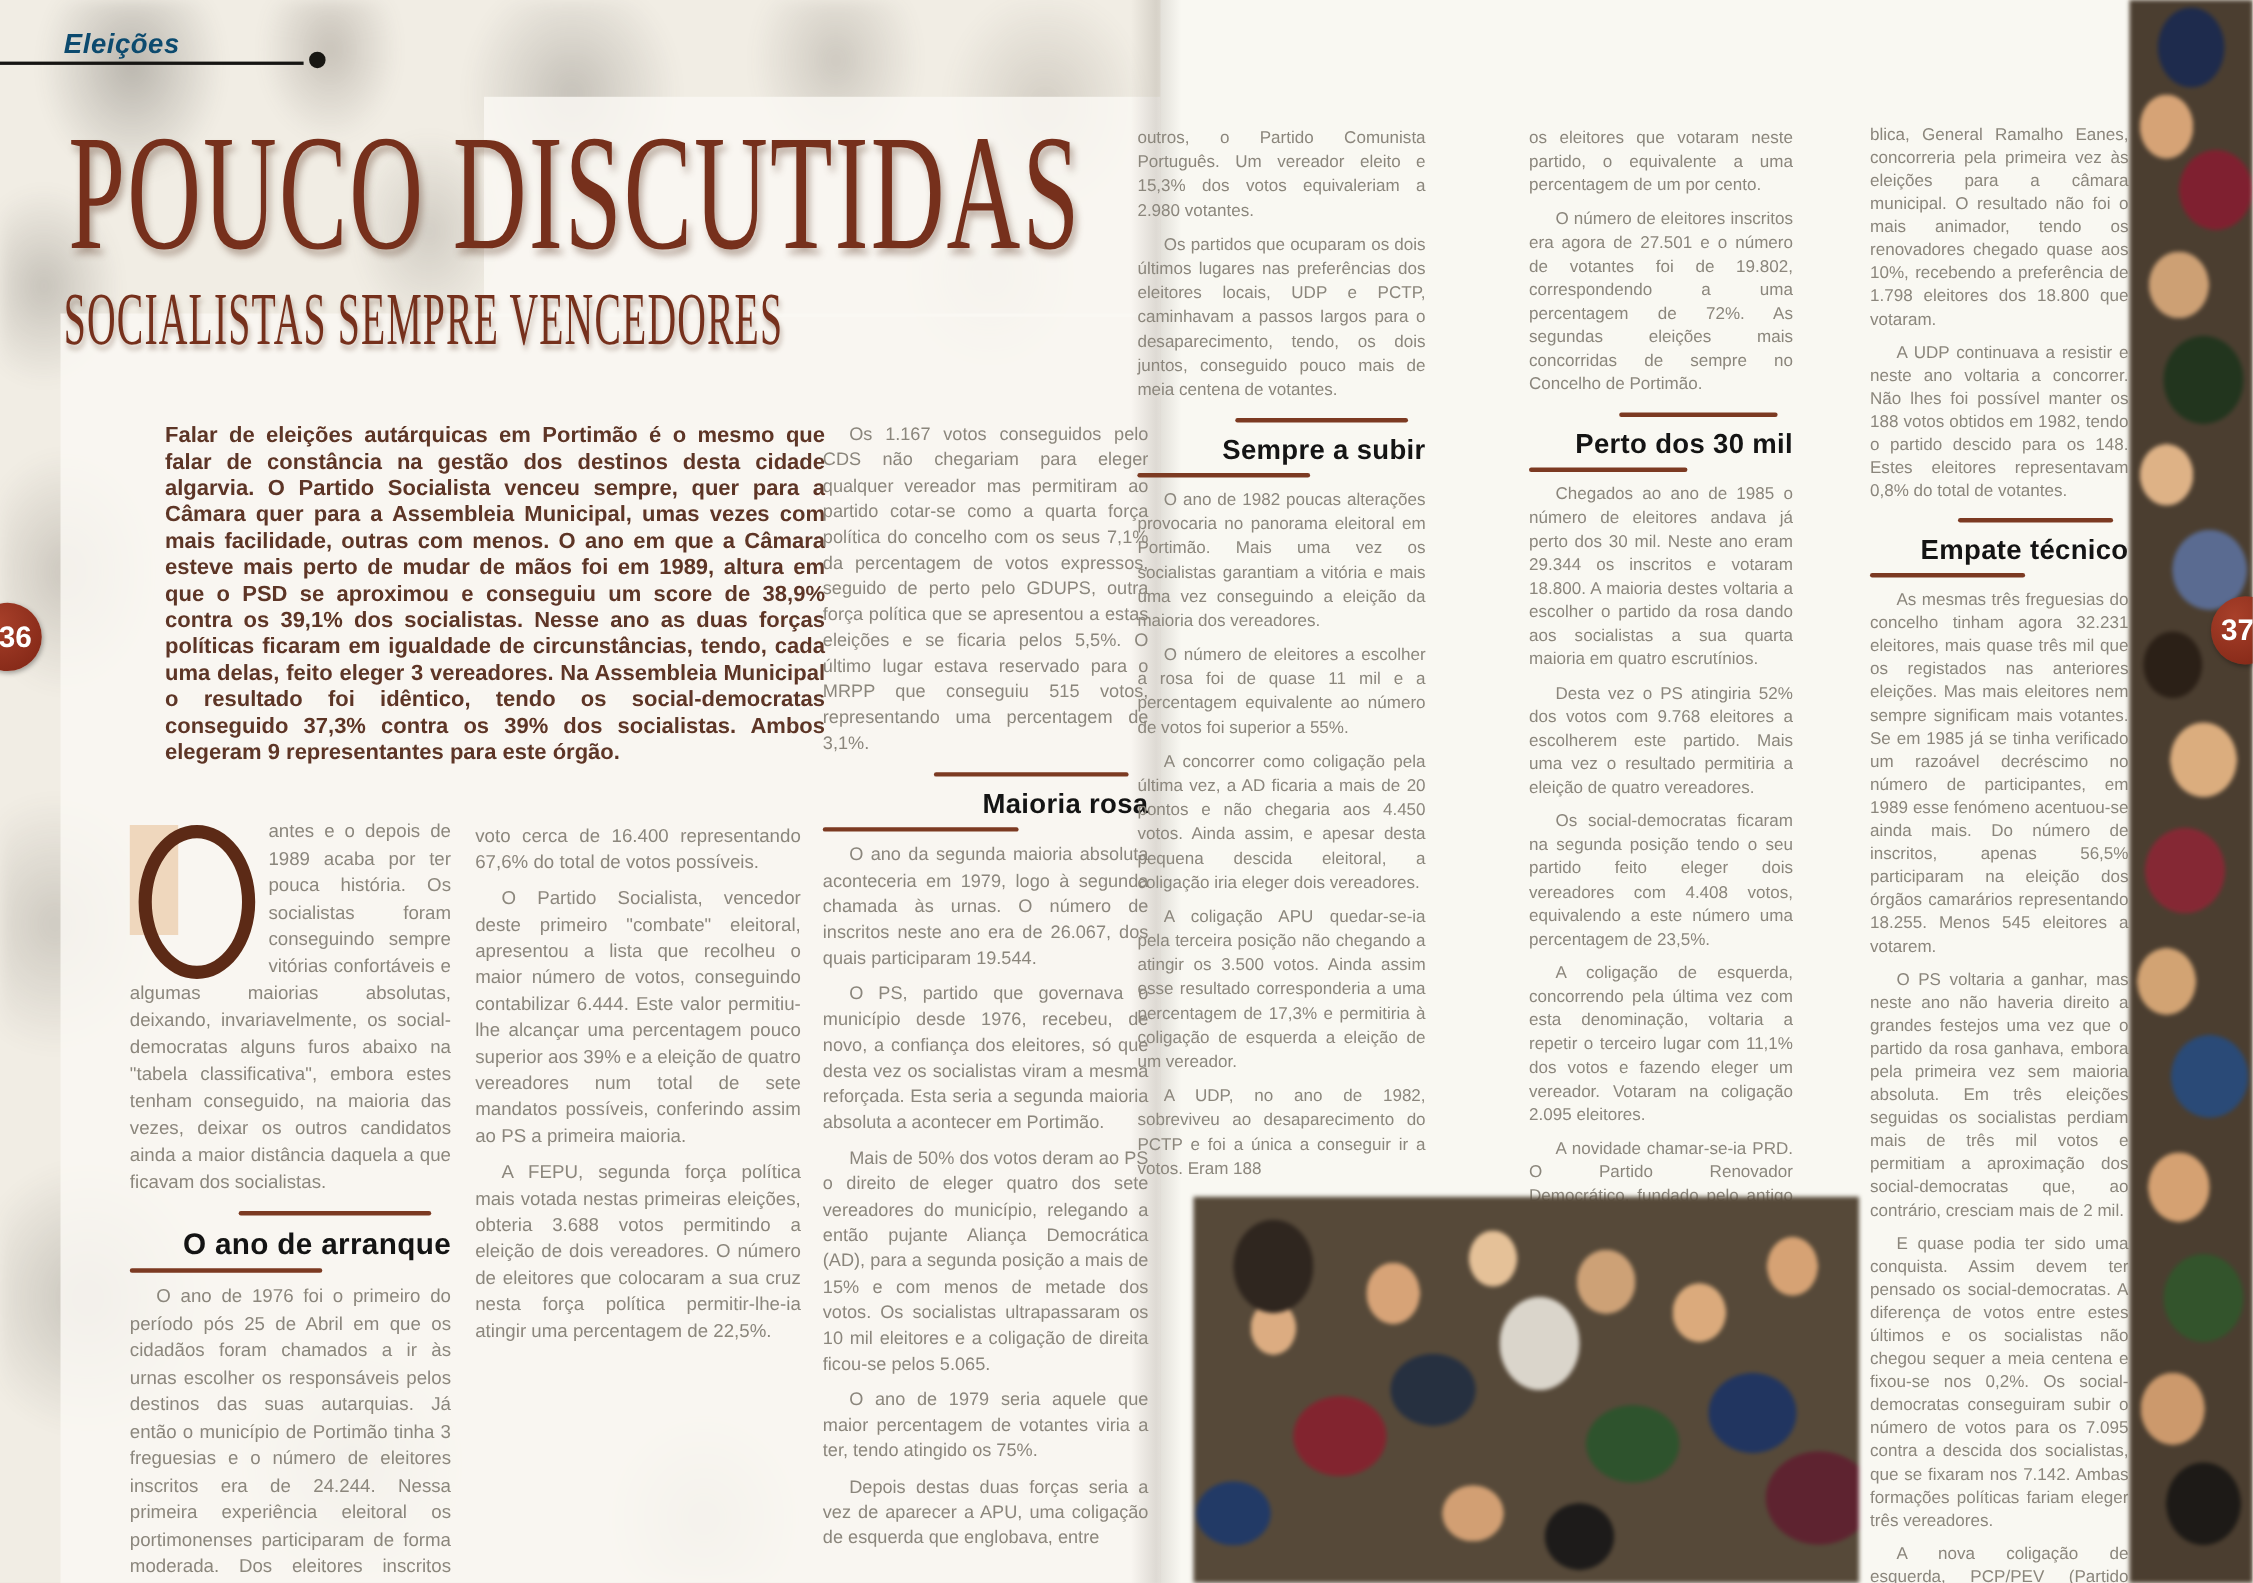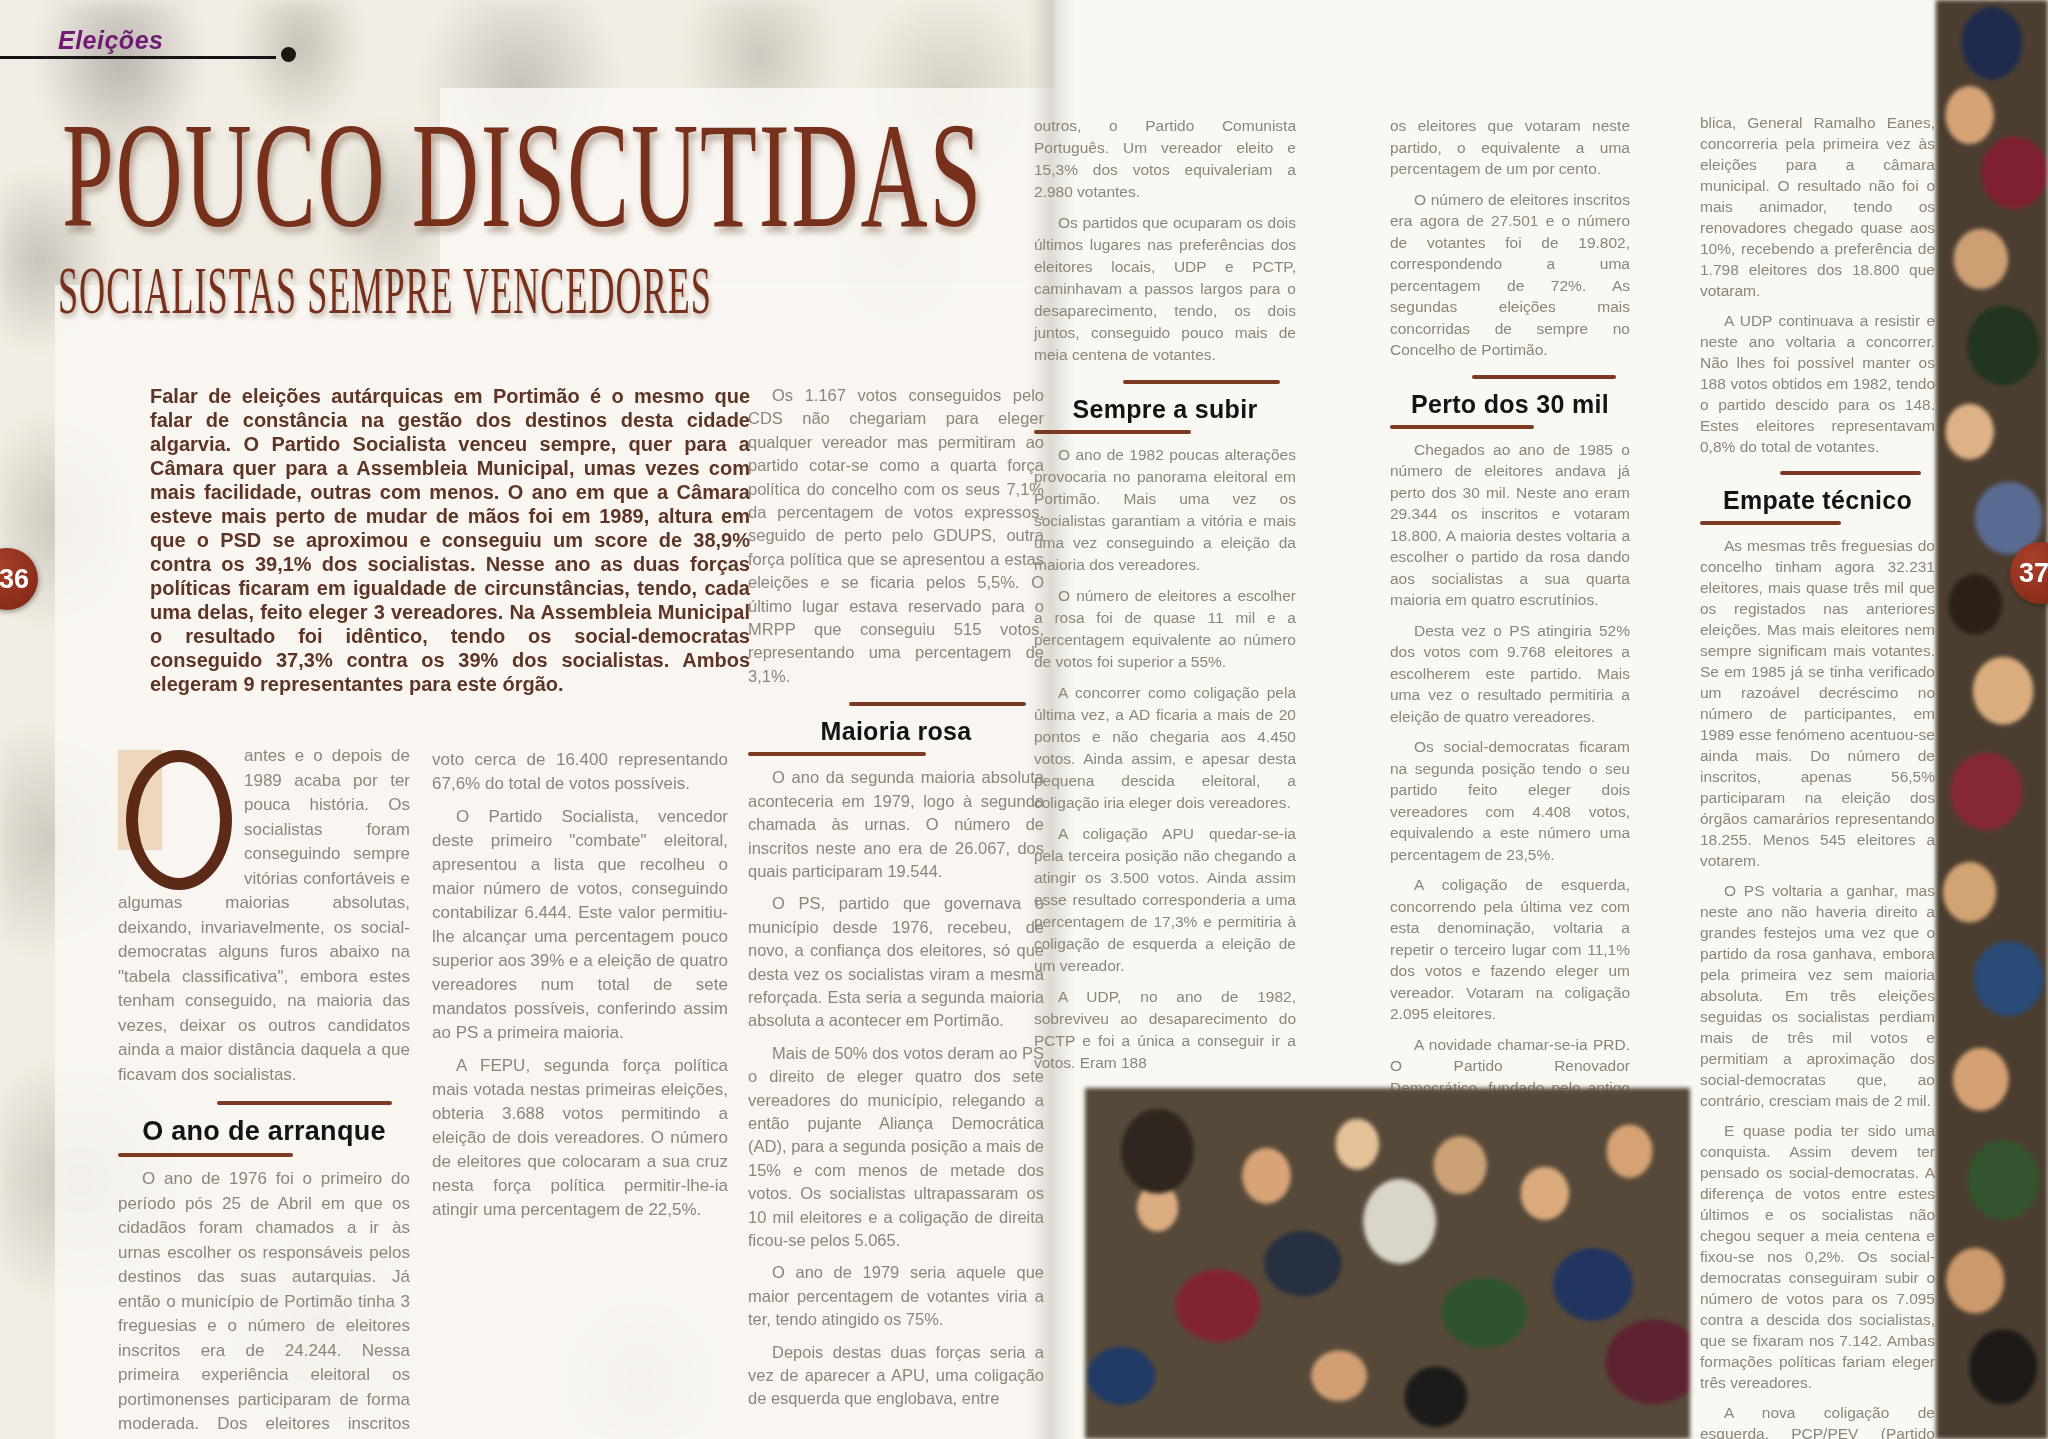--- a/index.html
+++ b/index.html
@@ -30,21 +30,21 @@
   .veil-left{left:55px;top:285px;width:1000px;height:1154px;}
   .veil-right{left:1055px;top:0;width:880px;height:1439px;background:rgba(250,248,243,.9);}
   .gutter{
     position:absolute;z-index:2;left:1028px;top:0;width:46px;height:1439px;
     background:linear-gradient(90deg, transparent, rgba(80,70,58,.16) 50%, transparent);
   }
   
   .kicker-line{position:absolute;z-index:4;left:0;top:56px;width:276px;height:3px;background:#161513;}
   .kicker{
     position:absolute;z-index:4;left:58px;top:26px;font-style:italic;font-weight:bold;
-    font-size:25px;color:#701a75;letter-spacing:.5px;
+    font-size:25px;color:#0c4a6e;letter-spacing:.5px;
   }
   .kicker-dot{position:absolute;z-index:4;left:281px;top:47px;width:15px;height:15px;border-radius:50%;background:#181713;}
   
   .title{
     position:absolute;z-index:4;left:62px;top:100px;margin:0;white-space:nowrap;
     font-family:"Liberation Serif",serif;font-weight:normal;
     font-size:150px;line-height:1;letter-spacing:3px;
     color:var(--title-accent,#76301c);
     transform:scaleX(.62);transform-origin:left top;
     text-shadow:5px 6px 8px rgba(110,80,62,.45);
@@ -71,21 +71,21 @@
   .col-e{left:1390px;top:115px;width:240px;font-size:15.5px;line-height:21.5px;}
   .col-f{left:1700px;top:112px;width:235px;font-size:15.5px;line-height:21px;}
   .bp{margin:0 0 9px;text-indent:24px;}
   .bp.noind{text-indent:0;}
   
   .xhead{margin:14px 0 10px;}
   .xrule{height:4px;background:var(--rule,#7c3a22);border-radius:2px;}
   .xrule-top{width:60%;margin:0 6% 6px auto;}
   .xrule-bot{width:60%;margin:4px auto 0 0;}
   .xhead-t{
-    text-align:center;font-weight:bold;color:var(--heading-text,#141414);
+    text-align:right;font-weight:bold;color:var(--heading-text,#141414);
     font-size:25px;line-height:1.2;padding:4px 0 2px;letter-spacing:.3px;text-indent:0;
   }
   .col-a .xhead-t{font-size:27px;}
   
   .dropfloat{float:left;width:116px;height:128px;margin:4px 10px 0 0;position:relative;}
   .drop-peach{position:absolute;left:0;top:2px;width:44px;height:100px;background:#ecd0b0;opacity:.8;}
   .drop-o{position:absolute;left:8px;top:2px;width:82px;height:116px;border:12px solid #5c2a16;border-radius:50%;}
   
   .photo{position:absolute;z-index:5;filter:blur(2px) saturate(1.08);}
   .photo-bottom{

